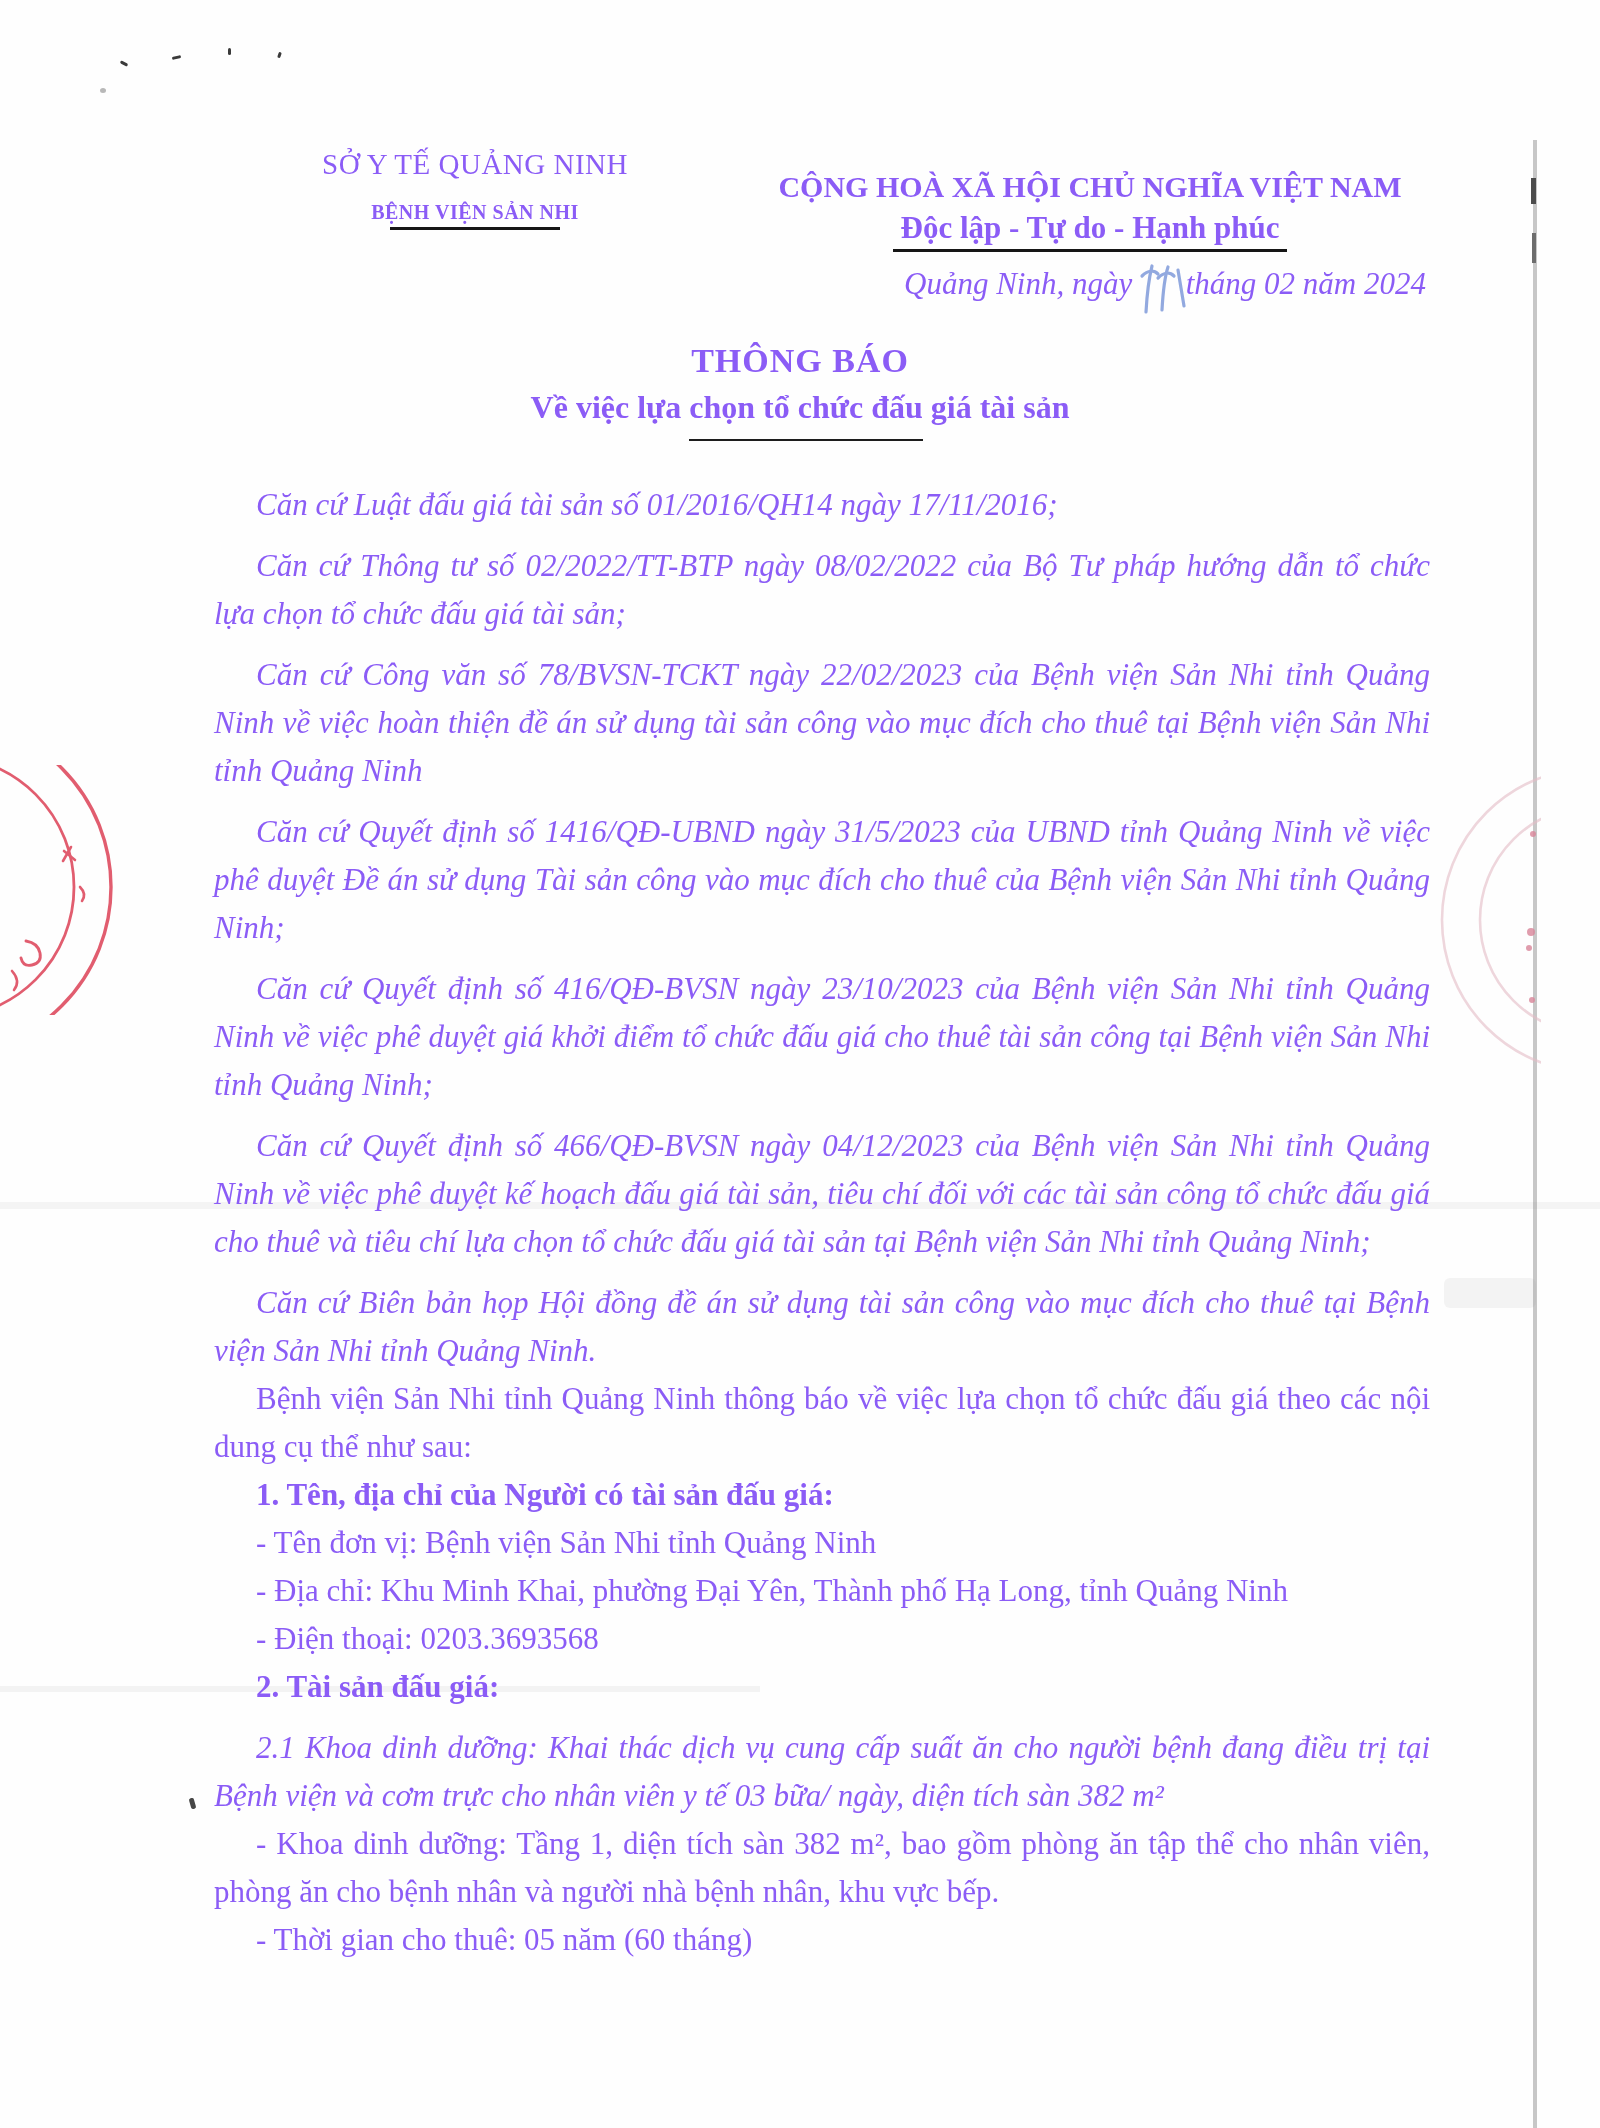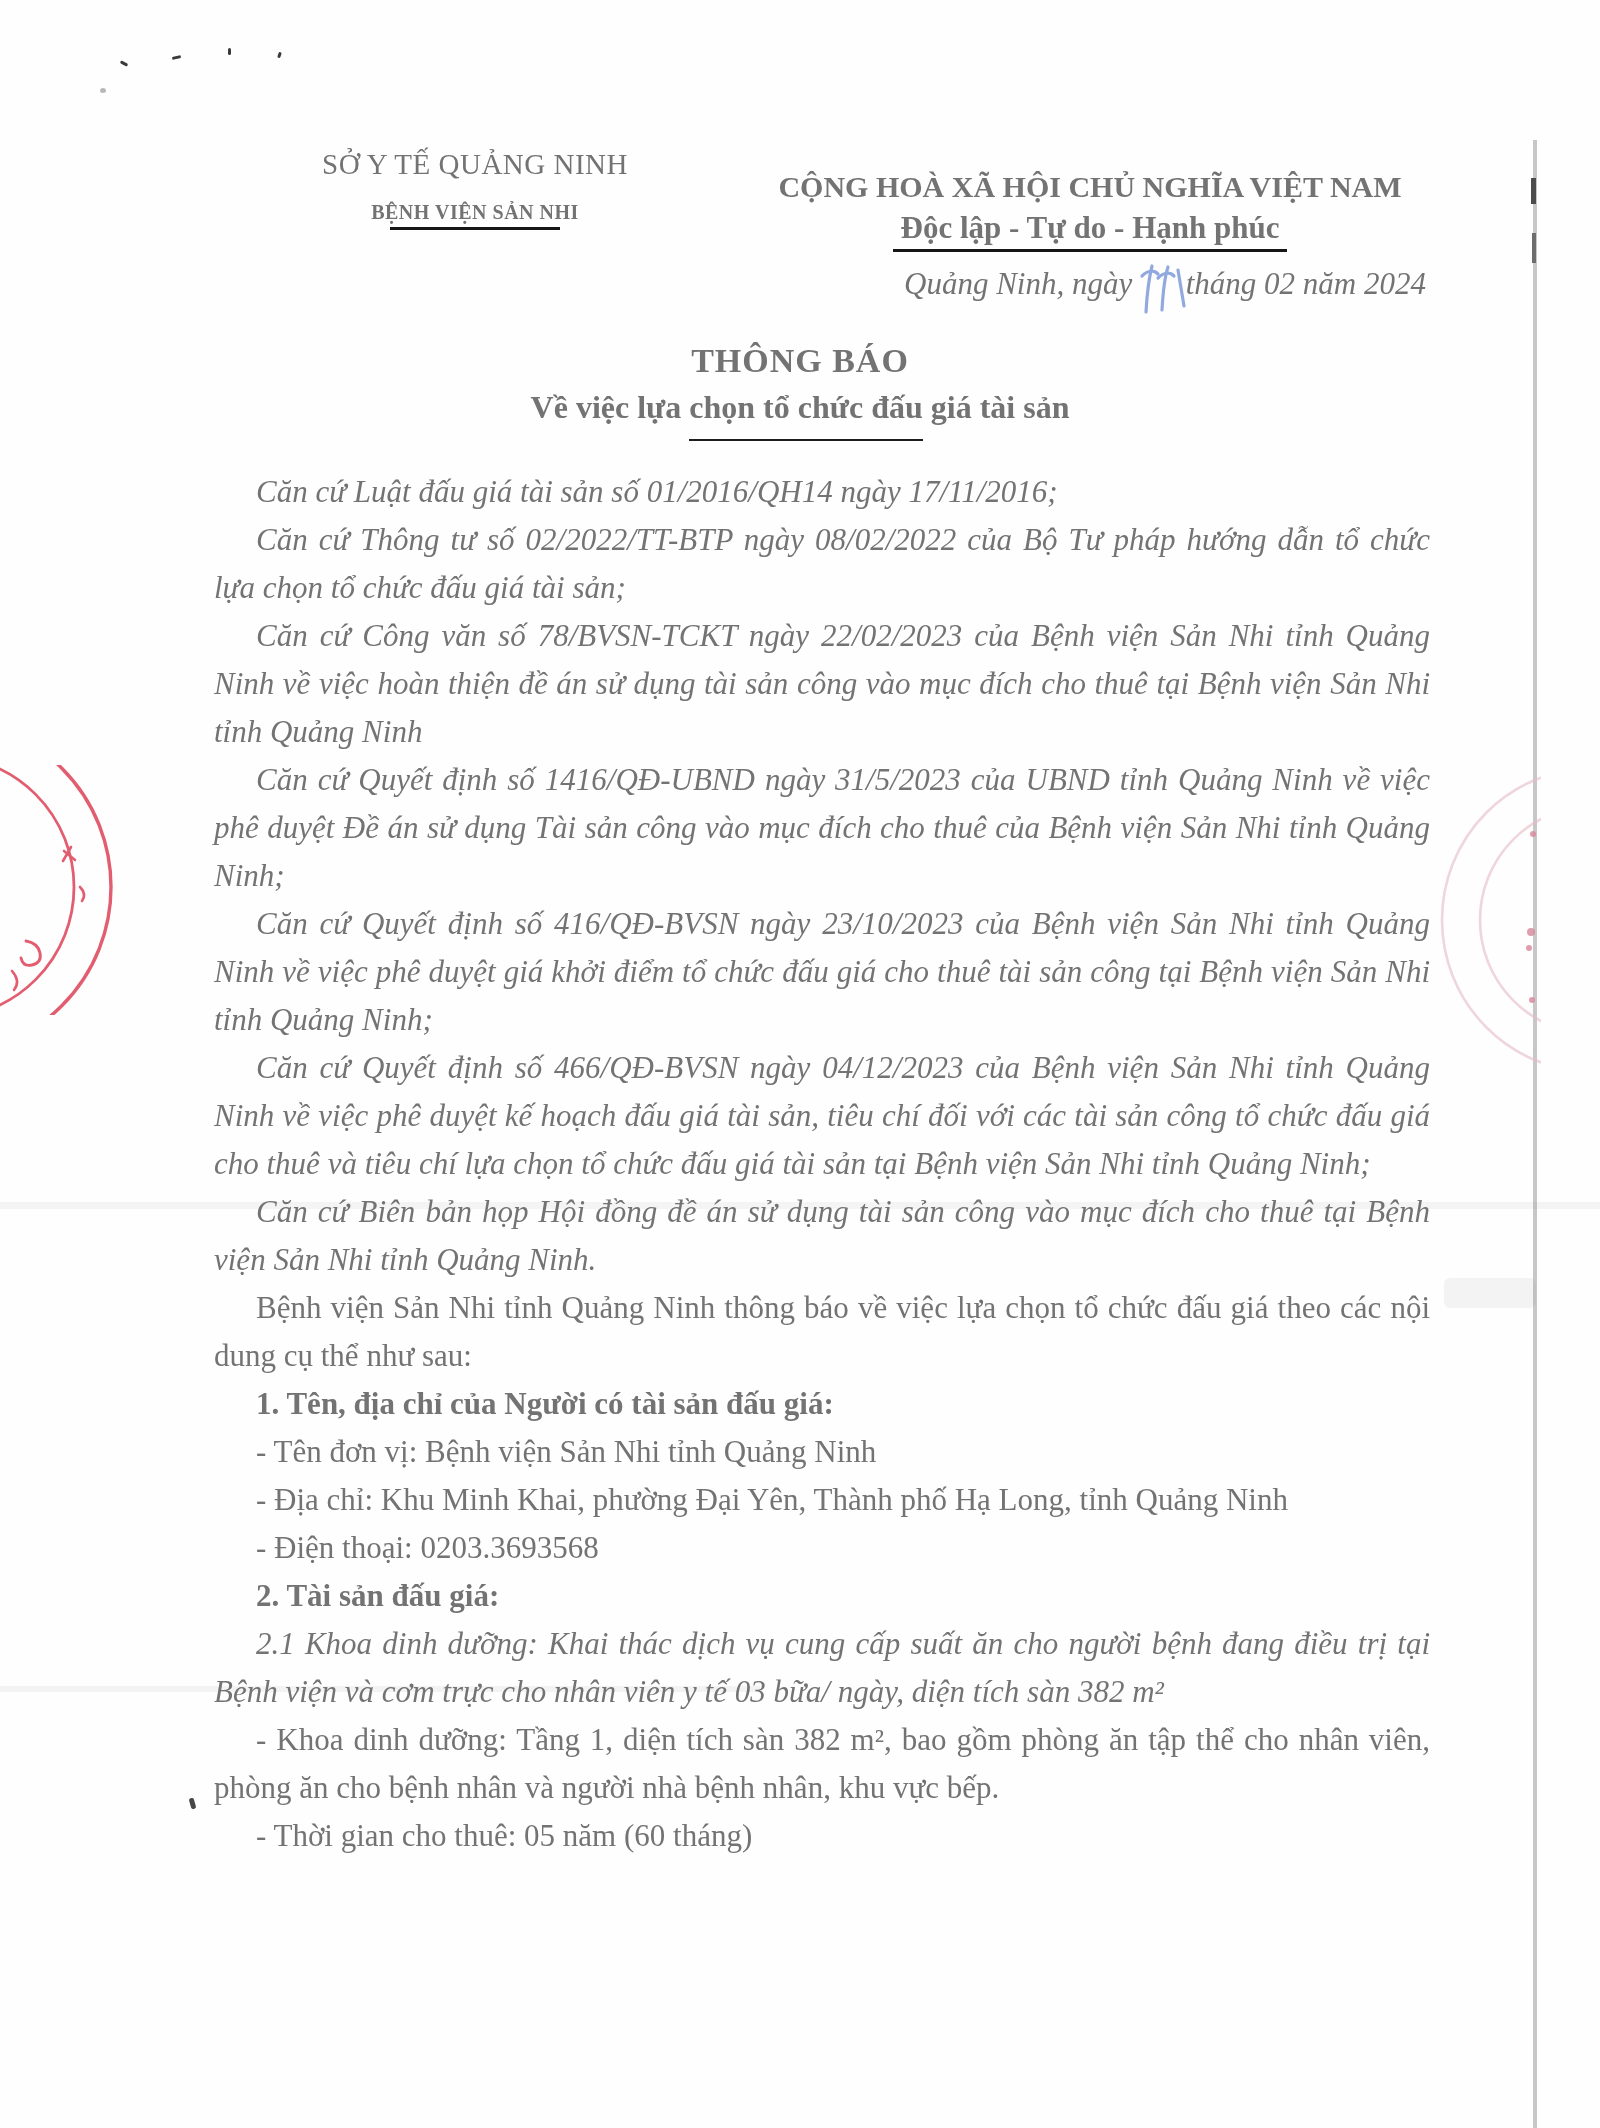--- a/index.html
+++ b/index.html
@@ -1,18 +1,18 @@
 <!DOCTYPE html>
 <html><head>
 <meta charset="utf-8">
 <style>
   * { margin:0; padding:0; box-sizing:border-box; }
   html,body { width:1600px; height:2128px; }
   body { font-family:"Liberation Serif","DejaVu Serif",serif; background:#ffffff; }
-  .page { position:relative; width:1600px; height:2128px; background:#fefefe; overflow:hidden; color:#737373; }
+  .page { position:relative; width:1600px; height:2128px; background:#fefefe; overflow:hidden; color:#8b5cf6; }
 
   
   .hdr-left { position:absolute; left:240px; top:148px; width:470px; text-align:center; }
   .hdr-left .l1 { font-size:29px; letter-spacing:.5px; }
   .hdr-left .l2 { font-size:20px; font-weight:bold; margin-top:20px; letter-spacing:.5px; }
   .l2-underline { width:170px; height:3px; background:#161616; margin:3px auto 0; }
   .doc-no { font-size:31px; margin-top:8px; white-space:nowrap; }
 
   .hdr-right { position:absolute; left:740px; top:150px; width:700px; text-align:center;margin-top:20px; }
   .hdr-right .r1 { font-size:30px; font-weight:bold; white-space:nowrap; }
@@ -21,21 +21,21 @@
 
   
   .title { position:absolute; left:0; top:342px; width:1600px; text-align:center; }
   .title .t1 { font-size:34px; font-weight:bold; letter-spacing:1px; }
   .title .t2 { font-size:32px; font-weight:bold; margin-top:9px; }
   .title .t2 .u { border-bottom:2.5px solid #1d1d1d; padding-bottom:14px; }
 
   
   .content { position:absolute; left:214px; top:468px; width:1216px; font-size:31px; line-height:48px; text-align:justify; }
   .content p { text-indent:42px; }
-  .recital { font-style:italic; }
+  .recital { font-style:italic;margin-top:13px; }
   .heading { font-weight:bold; }
 
   
   .scribble-docno { vertical-align:-16px; margin:0 -6px -10px -10px; }
   .scribble-day { vertical-align:-12px; margin:0 -12px -10px -8px; }
 
   
   .stamp-left { position:absolute; left:-2px; top:765px; width:150px; height:250px; }
   .stamp-right { position:absolute; left:1436px; top:772px; width:105px; height:300px; }
 

